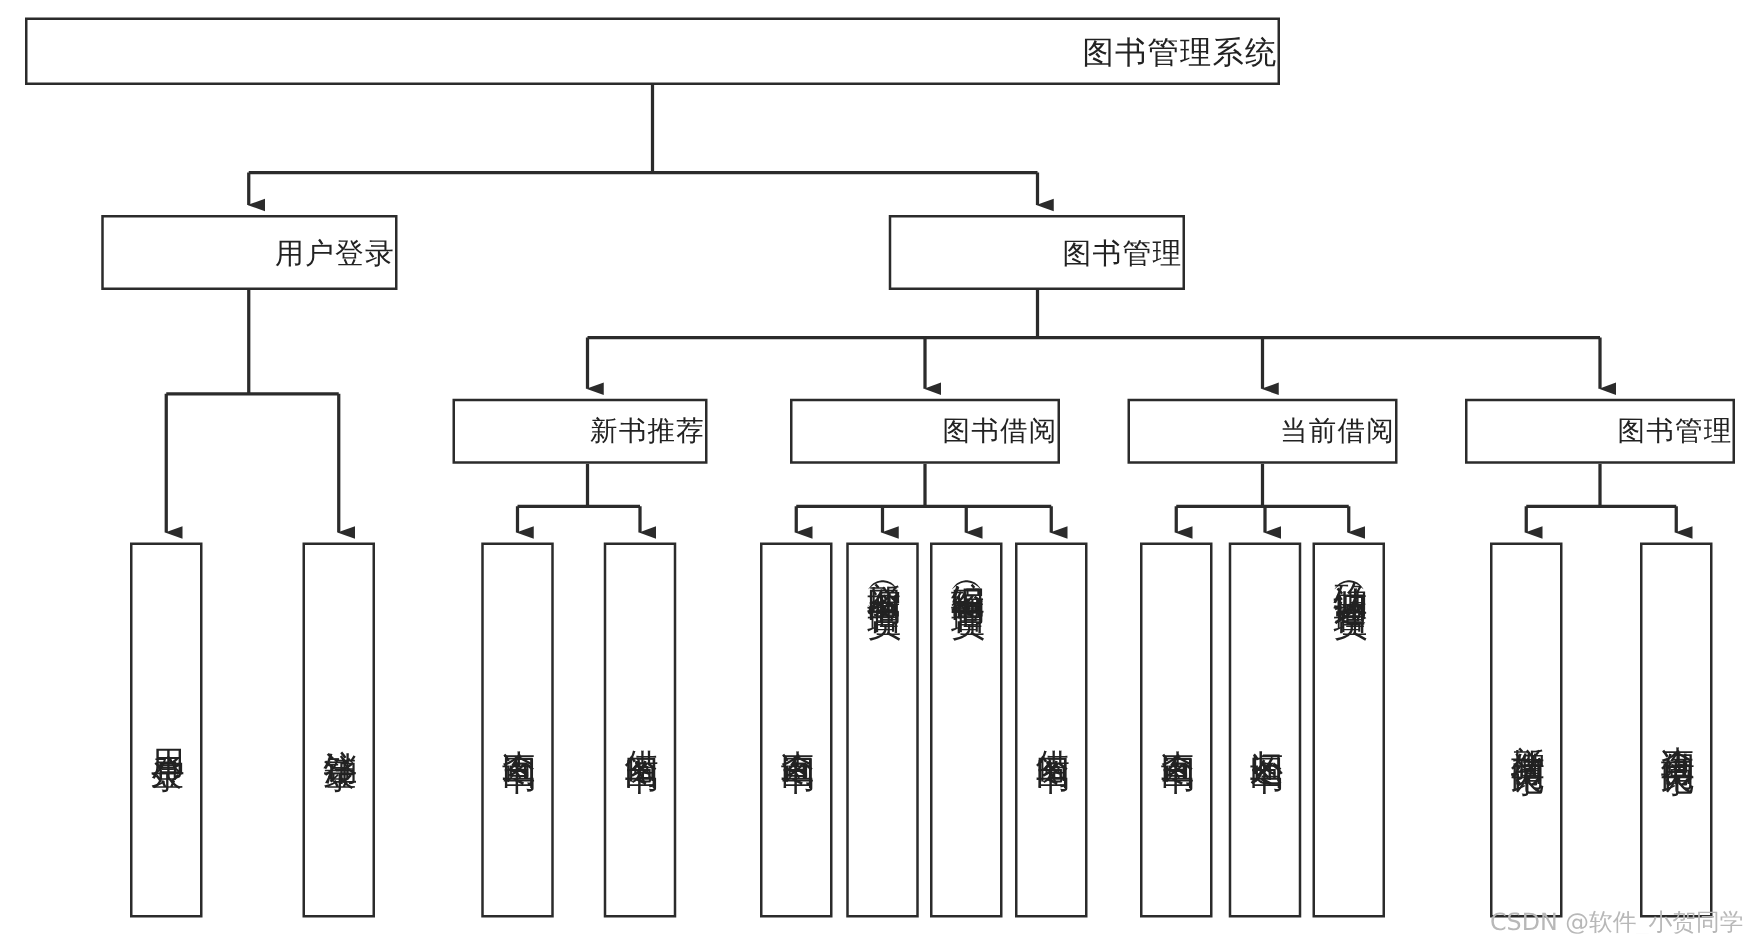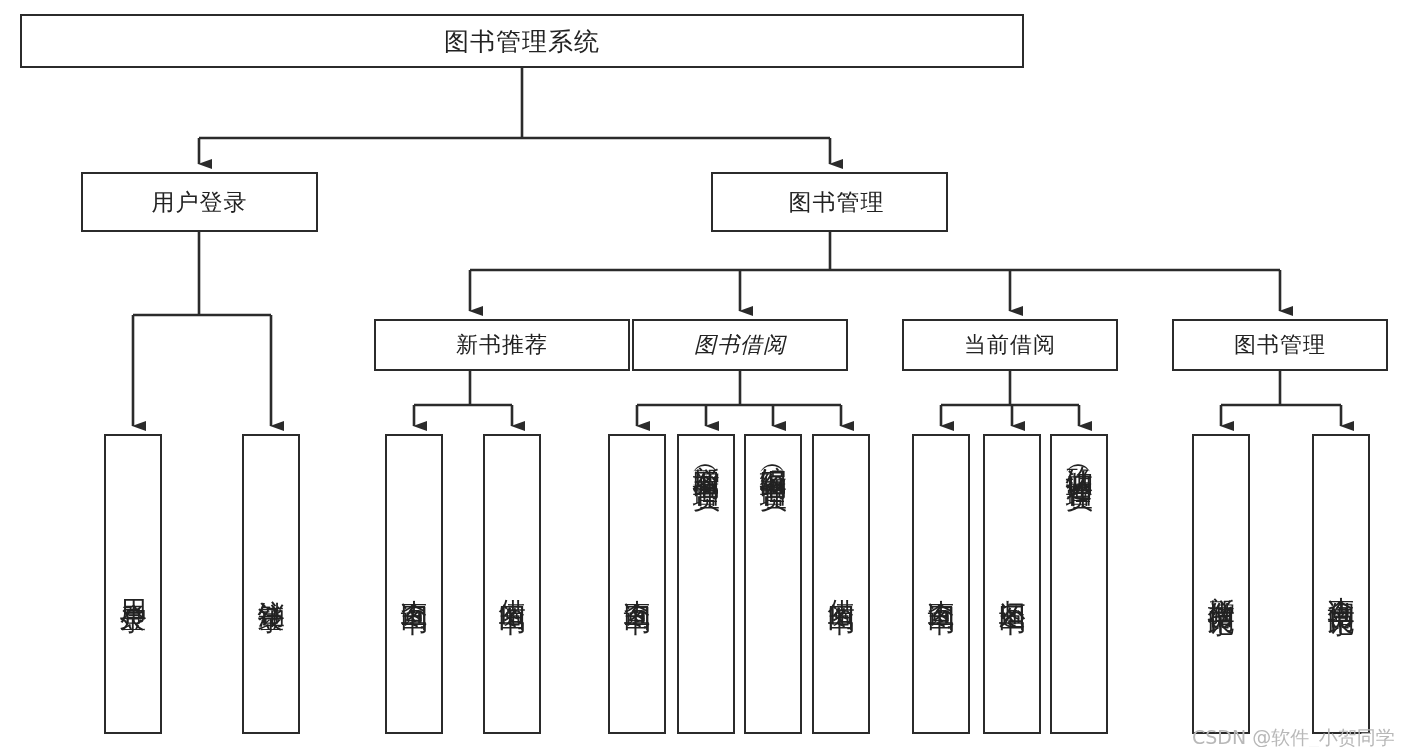--- a/index.html
+++ b/index.html
@@ -12,43 +12,43 @@
 
   svg#wires{position:absolute;left:0;top:0;width:1405px;height:747px;}
 
   .node{
     position:absolute;
     box-sizing:border-box;
     background:#ffffff;
     border:2px solid #2b2b2b;
     display:flex;
     align-items:center;
-    justify-content:center;
+    justify-content:flex-end;
   }
   .node .lbl{
     color:#222222;
     white-space:nowrap;
     letter-spacing:1px;
   }
 
   
   #n-root{left:20px;top:14px;width:1004px;height:54px;}
   #n-root .lbl{font-size:25px;}
 
   
   .lvl1{height:60px;}
   .lvl1 .lbl{font-size:23px;}
   #n-login{left:81px;top:172px;width:237px;}
   #n-bookmgmt{left:711px;top:172px;width:237px;padding-left:14px;}
 
   
   .lvl2{height:52px;}
   .lvl2 .lbl{font-size:22px;}
-  #n-newbook{left:374px;top:319px;width:256px;}
-  #n-borrow{left:632px;top:319px;width:216px;font-style:italic;}
+  #n-newbook{left:362px;top:319px;width:204px;}
+  #n-borrow{left:632px;top:319px;width:216px;}
   #n-current{left:902px;top:319px;width:216px;}
   #n-record{left:1172px;top:319px;width:216px;}
 
   
   .leaf{
     top:434px;height:300px;
     align-items:flex-start;
     justify-content:center;
     padding-top:8px;
   }

